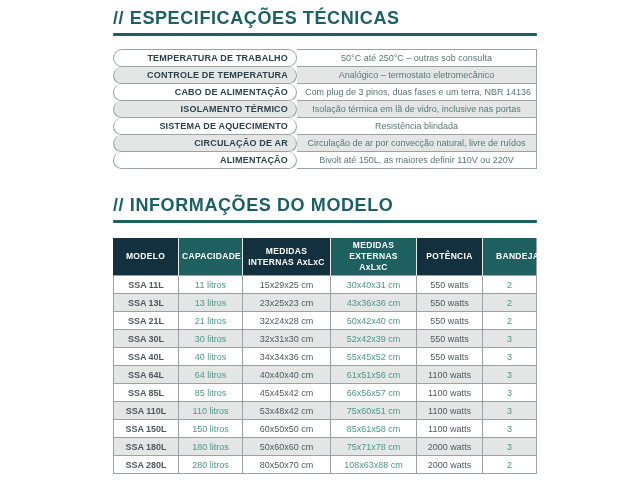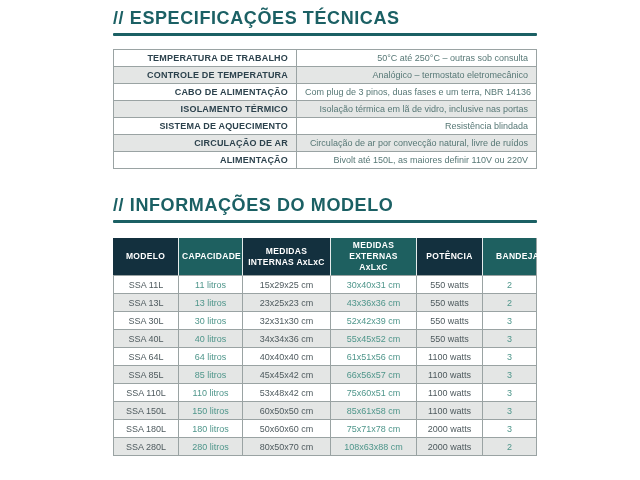--- a/index.html
+++ b/index.html
@@ -51,23 +51,24 @@
   }
   .spec-table tr:first-child td { border-top: 1px solid var(--border, #9aa3a3); }
   .spec-table td:first-child { border-left: 1px solid var(--border, #9aa3a3); }
   .spec-table tr:nth-child(even) td { background: var(--row_alt, #e4e6e5); }
   .spec-label {
     width: 166px;
     text-align: right;
     font-weight: bold;
     color: var(--label_text, #2c424d);
     letter-spacing: 0.2px;
+    border-radius: 9px;
   }
   .spec-value {
-    text-align: right;
+    text-align: center;
     color: var(--value_text, #577876);
     margin-top: 16px;
   }
   
   .models-table { margin-top: 15px; }
   .models-table th {
     color: #ffffff;
     font-size: 8.5px;
     font-weight: bold;
     letter-spacing: 0.3px;
@@ -87,21 +88,21 @@
     border-bottom: 1px solid var(--border, #9aa3a3);
     height: 15px;
     font-size: 9px;
     text-align: center;
     vertical-align: middle;
     white-space: nowrap;
     overflow: hidden;
   }
   .models-table td:first-child { border-left: 1px solid var(--border, #9aa3a3); }
   .models-table tbody tr:nth-child(even) td { background: var(--row_alt, #e4e6e5); }
-  .models-table td.col-model { font-weight: normal; color: var(--model_text, #333f46); }
+  .models-table td.col-model { font-weight: bold; color: var(--model_text, #333f46); }
   .models-table td.tone-teal { color: var(--teal_text, #4f968b); }
   .models-table td.tone-dark { color: var(--dark_text, #4e5a5e); }
   .models-table col.c0 { width: 66px; }
   .models-table col.c1 { width: 64px; }
   .models-table col.c2 { width: 88px; }
   .models-table col.c3 { width: 86px; }
   .models-table col.c4 { width: 66px; }
   .models-table col.c5 { width: 54px; }
 </style>
 </head>
@@ -179,20 +180,28 @@
           </tr>
           <tr>
             <td class="tone-dark col-model">SSA 13L</td>
             <td class="tone-teal">13 litros</td>
             <td class="tone-dark">23x25x23 cm</td>
             <td class="tone-teal">43x36x36 cm</td>
             <td class="tone-dark">550 watts</td>
             <td class="tone-teal">2</td>
           </tr>
           <tr>
+            <td class="tone-dark col-model">SSA 21L</td>
+            <td class="tone-teal">21 litros</td>
+            <td class="tone-dark">32x24x28 cm</td>
+            <td class="tone-teal">50x42x40 cm</td>
+            <td class="tone-dark">550 watts</td>
+            <td class="tone-teal">2</td>
+          </tr>
+          <tr>
             <td class="tone-dark col-model">SSA 30L</td>
             <td class="tone-teal">30 litros</td>
             <td class="tone-dark">32x31x30 cm</td>
             <td class="tone-teal">52x42x39 cm</td>
             <td class="tone-dark">550 watts</td>
             <td class="tone-teal">3</td>
           </tr>
           <tr>
             <td class="tone-dark col-model">SSA 40L</td>
             <td class="tone-teal">40 litros</td>

